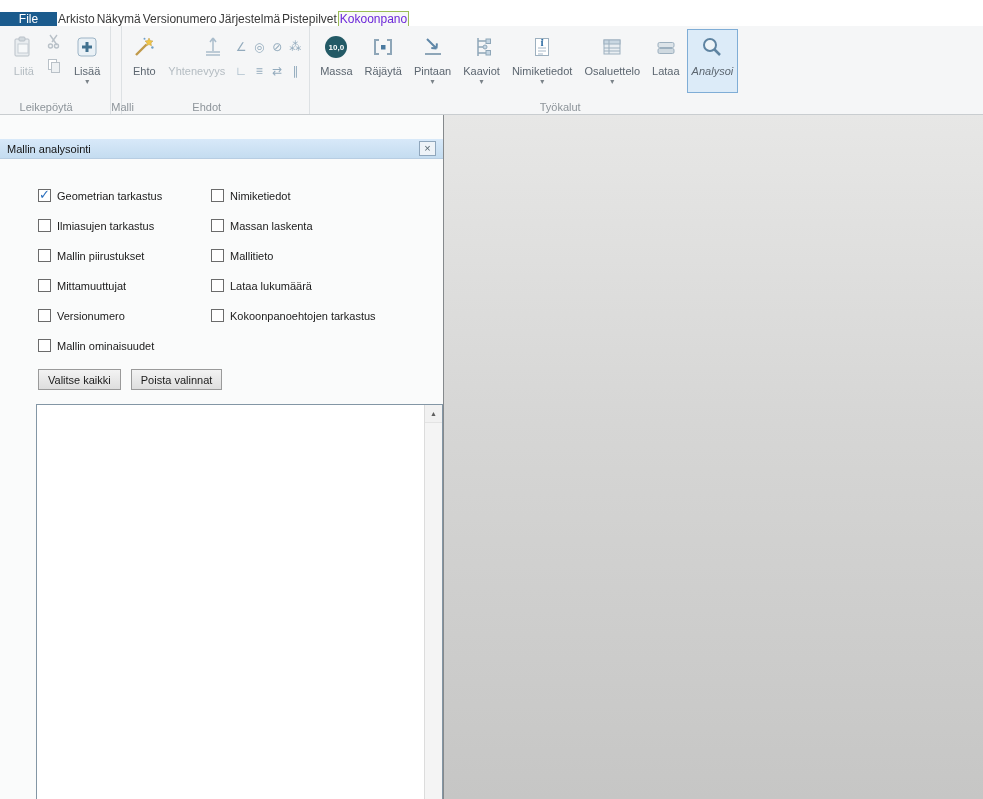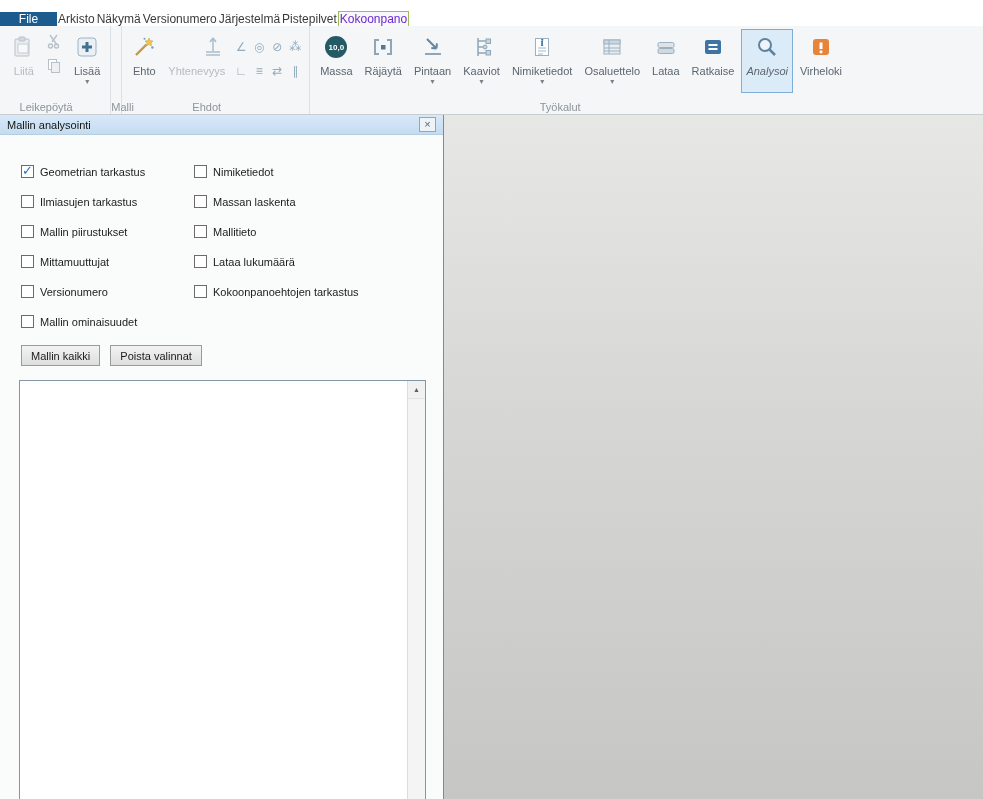--- a/index.html
+++ b/index.html
@@ -24,23 +24,23 @@
   .rbtn.disabled{color:#b4bcc2;align-items:flex-end;}
   .rbtn.selected{background:#dcebf8;border:1px solid #7fadd6;font-style:italic;}
   .mini-col{display:flex;flex-direction:column;gap:5px;padding:4px 2px 0 2px;}
   .mini{width:22px;height:20px;display:flex;align-items:center;justify-content:center;}
   .cond-grid{display:grid;grid-template-columns:repeat(4,18px);grid-auto-rows:19px;margin-top:8px;row-gap:5px;}
   .cond-grid span{display:flex;align-items:center;justify-content:center;font-size:12px;color:#93abbd;cursor:default;}
   .massa-circle{width:22px;height:22px;border-radius:50%;background:#235a66;color:#fff;font-size:8px;font-weight:bold;display:flex;align-items:center;justify-content:center;}
 
   
   .panel{position:absolute;top:115px;left:0;width:443px;bottom:0;background:#fafbfb;border-right:1px solid #85898c;box-sizing:content-box;}
-  .panel-title{height:19px;background:linear-gradient(#d8e9f9,#c4dcf0);display:flex;align-items:center;padding:0 7px;font-size:11px;color:#141414;border-bottom:1px solid #b7cde2;}
+  .panel-title{height:19px;background:linear-gradient(#d8e9f9,#c4dcf0);display:flex;align-items:center;padding:0 7px;font-size:11px;color:#141414;border-bottom:1px solid #b7cde2;margin-top:24px;}
   .panel-close{margin-left:auto;width:15px;height:13px;border:1px solid #8fa6bc;background:#eef3f8;color:#55656f;font-size:11px;line-height:12px;text-align:center;cursor:default;}
-  .panel-body{position:relative;padding:30px 0 0 21px;height:calc(100% - 50px);box-sizing:border-box;}
+  .panel-body{position:relative;padding:30px 0 0 38px;height:calc(100% - 50px);box-sizing:border-box;}
   .check-cols{display:flex;}
   .ccol{display:flex;flex-direction:column;}
   .ccol.left{width:173px;}
   .chk{display:flex;align-items:center;height:13px;margin-bottom:17px;font-size:11px;color:#1b1b1b;cursor:default;}
   .box{width:13px;height:13px;border:1px solid #6b6b6b;background:#fff;margin-right:6px;position:relative;box-sizing:border-box;flex:0 0 auto;}
   .box.checked::after{content:"✓";position:absolute;left:0;top:-3px;color:#2a6fbe;font-size:13px;font-weight:bold;}
   .btn-row{display:flex;gap:10px;margin-top:0;}
   .pbtn{height:21px;padding:0 9px;font-size:11px;color:#1b1b1b;background:linear-gradient(#f3f3f3,#dedede);border:1px solid #9a9a9a;display:flex;align-items:center;cursor:default;}
   .listbox{position:relative;margin-left:-2px;margin-top:14px;width:407px;height:420px;background:#fff;border:1px solid #8396a5;box-sizing:border-box;}
   .sbar{position:absolute;top:0;right:0;bottom:0;width:17px;background:#f4f4f4;border-left:1px solid #dcdcdc;}
@@ -217,47 +217,28 @@
         </div>
         <div class="rbtn">
           <span class="icon">
             <svg width="24" height="24">
                 <rect x="4" y="7.5" width="16" height="5" rx="1.5" fill="#dde4e9" stroke="#9db0bf"></rect>
                 <rect x="4" y="13.5" width="16" height="5" rx="1.5" fill="#cfd9e0" stroke="#9db0bf"></rect>
               </svg>
           </span>
           <span class="lbl">Lataa</span>
         </div>
-        <div class="rbtn">
-          <span class="icon">
-            <svg width="24" height="24">
-                <rect x="4" y="5" width="16" height="14" rx="2" fill="#3c74a6"></rect>
-                <path d="M7.5 10h9M7.5 14h9" stroke="#fff" stroke-width="2"></path>
-              </svg>
-          </span>
-          <span class="lbl">Ratkaise</span>
-        </div>
         <div class="rbtn selected">
           <span class="icon">
             <svg width="24" height="24">
                 <circle cx="10" cy="10" r="6" fill="#eef4f8" stroke="#5e83a1" stroke-width="2"></circle>
                 <path d="M14.5 14.5L20 20" stroke="#5e83a1" stroke-width="2.5"></path>
               </svg>
           </span>
           <span class="lbl">Analysoi</span>
-        </div>
-        <div class="rbtn">
-          <span class="icon">
-            <svg width="24" height="24">
-                <rect x="4" y="4" width="16" height="16" rx="3" fill="#e8833a"></rect>
-                <path d="M12 7.5v6.5" stroke="#fff" stroke-width="3"></path>
-                <circle cx="12" cy="16.8" r="1.6" fill="#fff"></circle>
-              </svg>
-          </span>
-          <span class="lbl">Virheloki</span>
         </div>
       </div>
       <div class="glabel" style="right:auto;left:190px;width:120px;">Työkalut</div>
     </div>
   </div>
 
   <div class="panel">
     <div class="panel-title">
       <span>Mallin analysointi</span>
       <span class="panel-close">×</span>
@@ -307,21 +288,21 @@
             <span class="box"></span>
             <span>Lataa lukumäärä</span>
           </label>
           <label class="chk">
             <span class="box"></span>
             <span>Kokoonpanoehtojen tarkastus</span>
           </label>
         </div>
       </div>
       <div class="btn-row">
-        <button class="pbtn">Mallin kaikki</button>
+        <button class="pbtn">Valitse kaikki</button>
         <button class="pbtn">Poista valinnat</button>
       </div>
       <div class="listbox">
         <div class="sbar">
           <div class="sbtn">▲</div>
         </div>
       </div>
     </div>
   </div>
 

